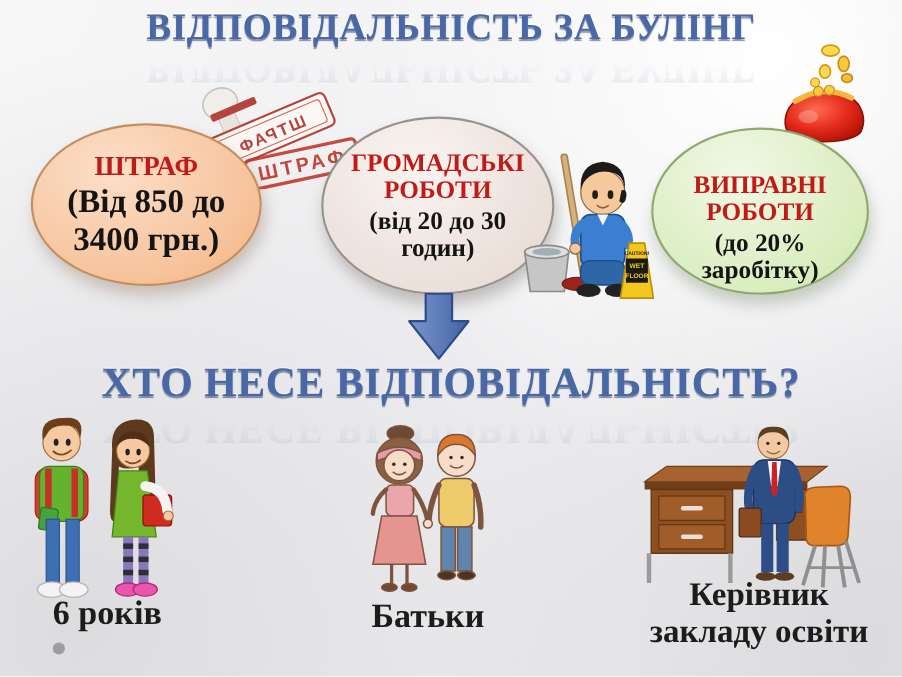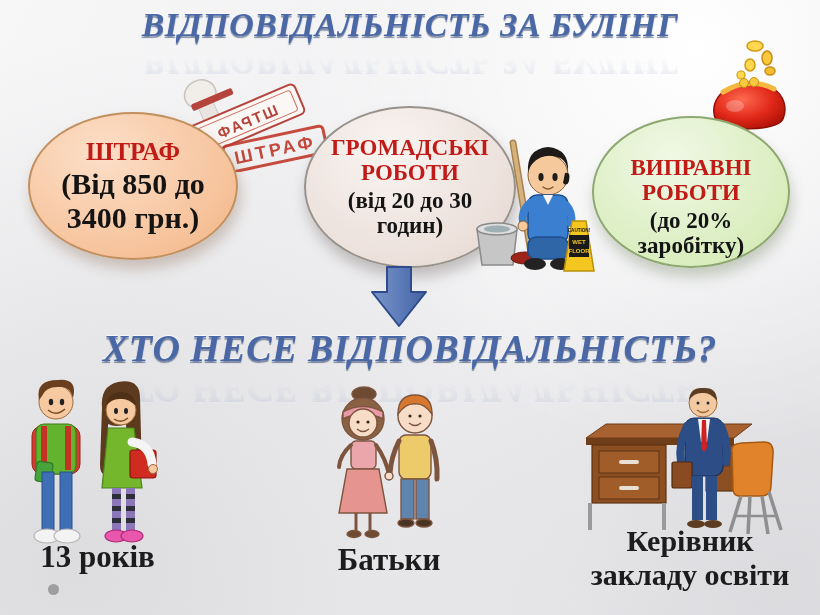--- a/index.html
+++ b/index.html
@@ -10,21 +10,20 @@
       radial-gradient(circle at 85% 8%, #ffffff, rgba(255,255,255,0) 45%),
       radial-gradient(circle at 8% 92%, rgba(198,198,202,.5), rgba(198,198,202,0) 55%),
       radial-gradient(circle at 95% 95%, rgba(205,205,209,.45), rgba(205,205,209,0) 40%),
       linear-gradient(115deg,#f7f7f8 0%,#efeff1 55%,#e6e6e9 100%);
   }
   .blue-title{
     position:absolute;width:100%;text-align:center;font-weight:bold;
     color:#4a68a6;letter-spacing:.5px;
     text-shadow:0 2px 1px rgba(32,55,100,.55),0 -1px 0 rgba(255,255,255,.65);
     white-space:nowrap;
-    font-style:italic;
   }
   #main-title{top:6px;font-size:34px;}
   #question-title{top:326px;font-size:38px;}
   .refl{
     opacity:.16;transform:scaleY(-1);pointer-events:none;
     -webkit-mask-image:linear-gradient(to bottom,rgba(0,0,0,.85),transparent 65%);
             mask-image:linear-gradient(to bottom,rgba(0,0,0,.85),transparent 65%);
   }
   #main-title-refl{top:44px;font-size:34px;}
   #question-title-refl{top:368px;font-size:38px;}
@@ -37,21 +36,21 @@
   .ellipse .heading{font-weight:bold;color:#c11b17;line-height:1.1;}
   .ellipse .detail{font-weight:bold;color:#141414;line-height:1.12;margin-top:2px;}
   #ellipse-fine{
     left:28px;top:112px;width:210px;height:148px;
     background:radial-gradient(ellipse at 35% 28%,#fcdfc8,#f6c29a 70%,#f0b284);
     border:2px solid #c28f5f;box-shadow:3px 9px 14px rgba(130,95,70,.32);
   }
   #ellipse-fine .heading{font-size:25px;}
   #ellipse-fine .detail{font-size:30px;}
   #ellipse-community{
-    left:304px;top:106px;width:212px;height:162px;
+    left:292px;top:106px;width:212px;height:162px;
     background:radial-gradient(ellipse at 40% 28%,#f9f4f1,#ebdfd9 72%,#e2d3ca);
     border:2px solid #98928d;box-shadow:2px 9px 14px rgba(100,90,85,.35);
   }
   #ellipse-community .heading{font-size:23px;}
   #ellipse-community .detail{font-size:23px;}
   #ellipse-corrective{
     left:592px;top:116px;width:198px;height:152px;
     background:radial-gradient(ellipse at 40% 28%,#f0f8e6,#d9edbd 72%,#cbe3a9);
     border:2px solid #8fa871;box-shadow:2px 9px 14px rgba(90,110,70,.3);
   }
@@ -297,18 +296,18 @@
     <g>
       <path d="M166,66 Q164,58 176,57 L198,56 Q208,56 207,68 L205,100 Q205,110 194,110 L174,110 Q166,110 167,100 Z" fill="#e0832b" stroke="#a55a12" stroke-width="1.5"></path>
       <line x1="175" y1="110" x2="164" y2="146" stroke="#8f8f8f" stroke-width="3.5"></line>
       <line x1="184" y1="110" x2="182" y2="148" stroke="#8f8f8f" stroke-width="3.5"></line>
       <line x1="196" y1="110" x2="202" y2="148" stroke="#8f8f8f" stroke-width="3.5"></line>
       <line x1="203" y1="106" x2="215" y2="144" stroke="#8f8f8f" stroke-width="3.5"></line>
       <line x1="170" y1="130" x2="209" y2="130" stroke="#8f8f8f" stroke-width="2.5"></line>
     </g>
   </svg>
 
-  <div id="label-16-years" class="answer-label">13 років</div>
+  <div id="label-16-years" class="answer-label">6 років</div>
   <div id="label-parents" class="answer-label">Батьки</div>
   <div id="label-school-head" class="answer-label">Керівник закладу освіти</div>
   <div id="bullet-dot"></div>
 
 </div>
 
 </body></html>

